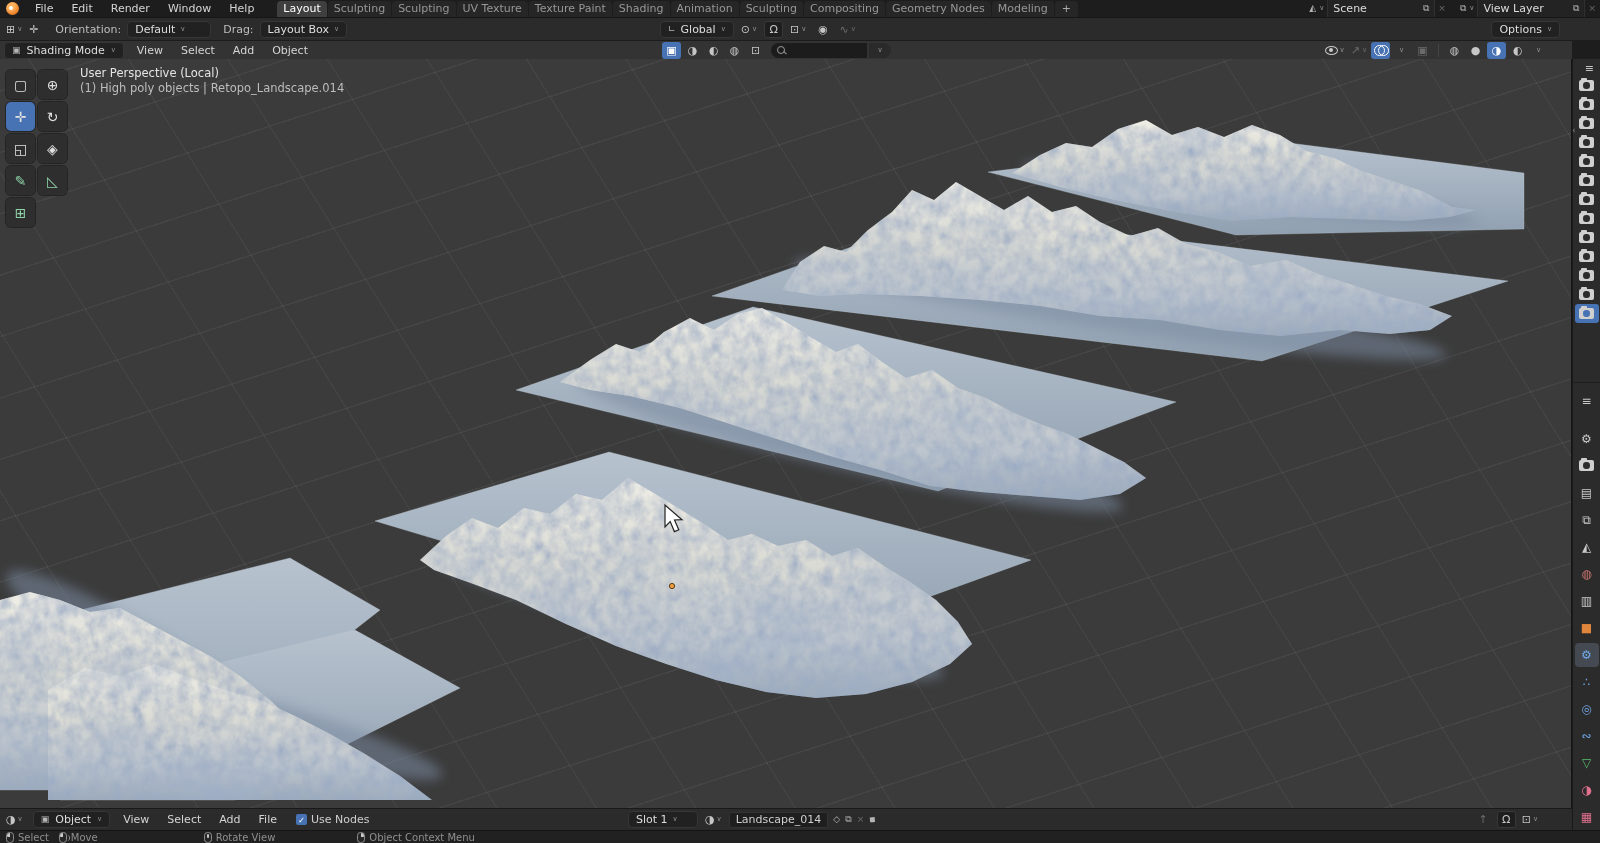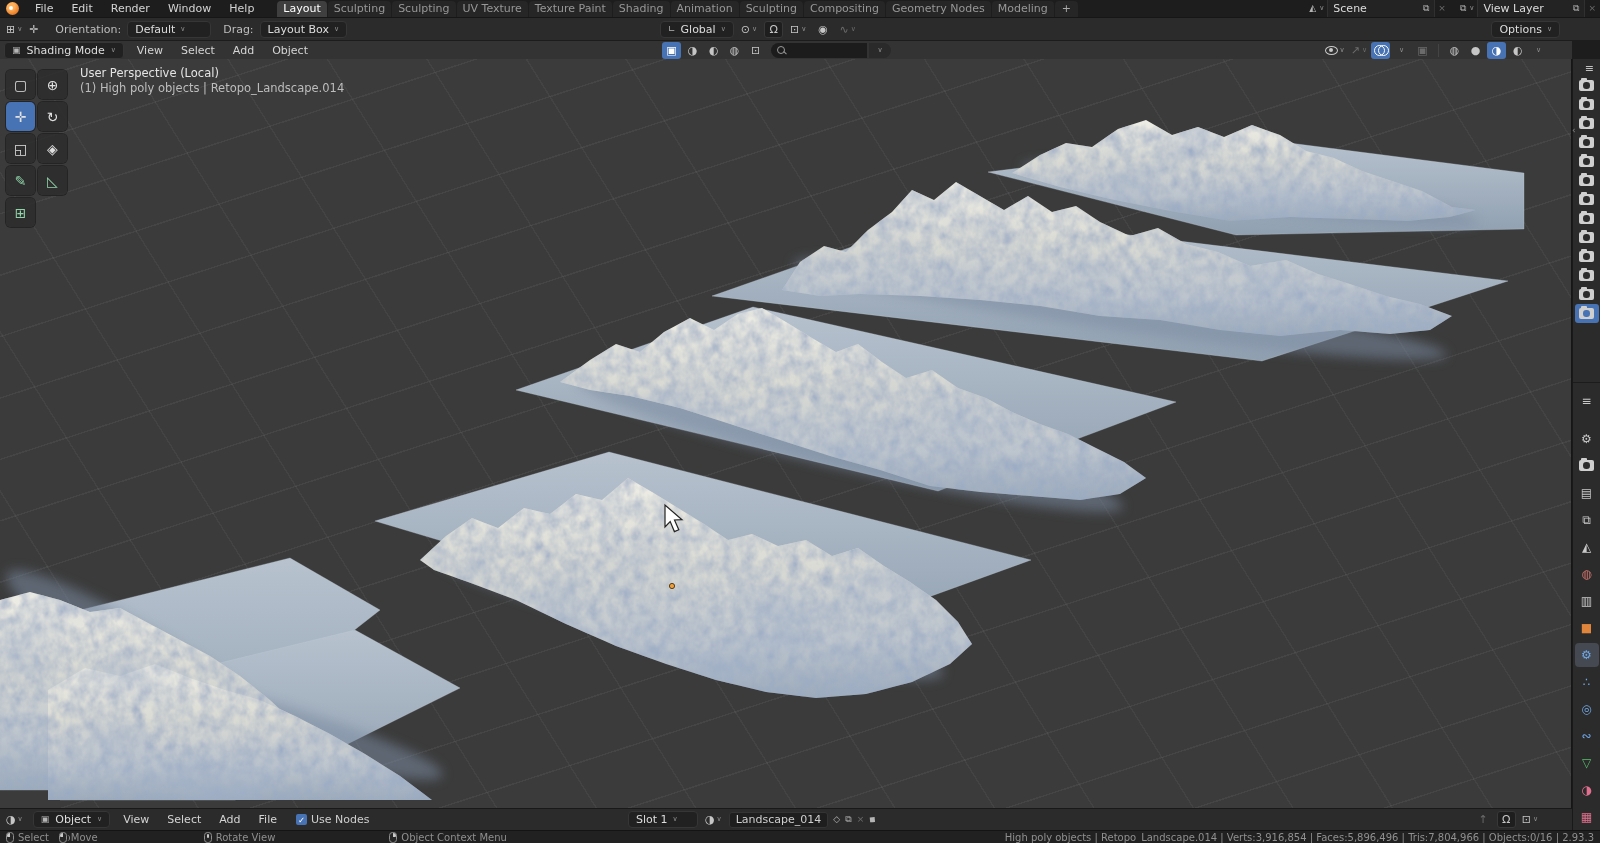--- a/index.html
+++ b/index.html
@@ -93,21 +93,21 @@
   
   .statusbar { position:absolute; bottom:0; left:0; right:0; height:13px; background:#212121; border-top:1px solid #141414; display:flex; align-items:center; font-size:10px; color:#8f8f8f; padding:0 6px; }
   .hint { display:flex; align-items:center; gap:4px; margin-right:10px; }
   .mouse { position:relative; width:8px; height:11px; border:1px solid #8f8f8f; border-radius:3.5px; background:#262626; display:inline-block; }
   .mouse i { position:absolute; background:#c9c9c9; }
   .m-left i { left:0; top:0; width:3px; height:4px; border-radius:3px 0 0 1px; }
   .m-drag i { left:0; top:0; width:3px; height:4px; border-radius:3px 0 0 1px; }
   .m-drag::after { content:""; position:absolute; right:-4px; top:2px; width:2px; height:6px; border-right:1px solid #8f8f8f; border-radius:0 3px 3px 0; }
   .m-middle i { left:2.5px; top:1px; width:2px; height:4.5px; border-radius:1px; }
   .m-right i { right:0; top:0; width:3px; height:4px; border-radius:0 3px 1px 0; }
-  .hint3 { margin-left:96px; } .hint4 { margin-left:104px; }
+  .hint3 { margin-left:96px; } .hint4 { margin-left:72px; }
   .stats { margin-left:auto; color:#909090; }
 </style>
 </head>
 <body>
 
 <div id="app">
 
   <div class="row1">
     <span class="logo"></span>
     <div style="display:flex">
@@ -526,16 +526,15 @@
           </span>
           <span>Rotate View</span>
         </span>
         <span class="hint hint4">
           <span class="mouse m-right">
             <i></i>
           </span>
           <span>Object Context Menu</span>
         </span>
       </div>
-    <span class="stats">High poly objects | Retopo_Landscape.014 | Verts:3,916,854 | Faces:5,896,496 | Tris:7,804,966 | Objects:0/16 | 2.93.3</span>
   </div>
 
 </div>
 
 </body></html>

